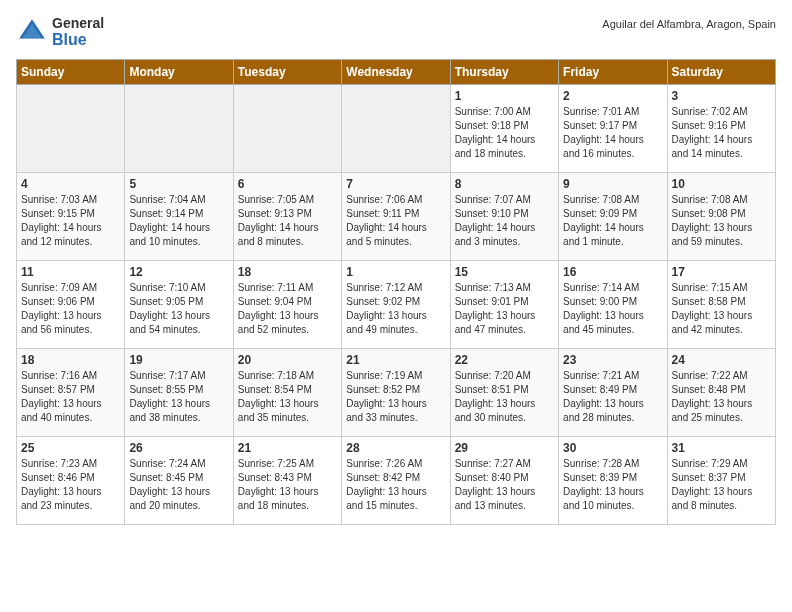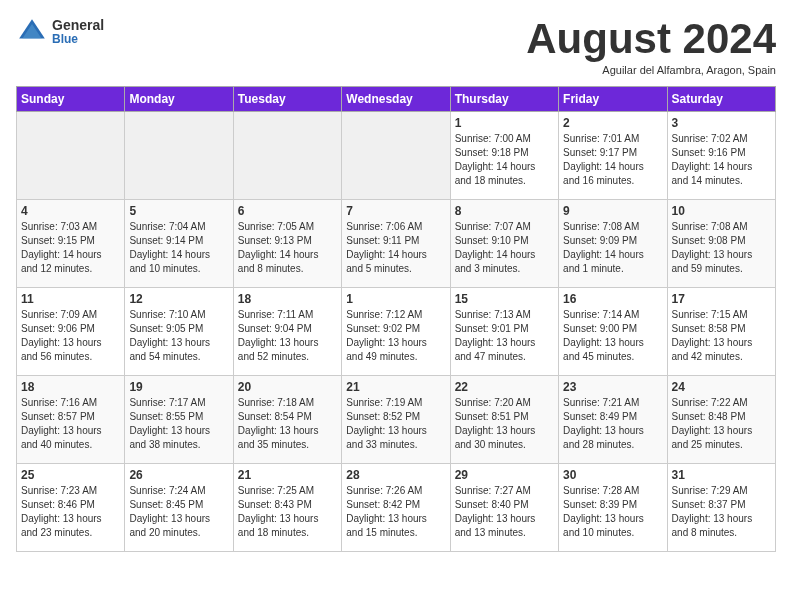--- a/index.html
+++ b/index.html
@@ -25,21 +25,21 @@
       display: flex;
       flex-direction: column;
       line-height: 1.1;
     }
     .logo-general {
       font-size: 14px;
       font-weight: bold;
       color: #333;
     }
     .logo-blue {
-      font-size: 12px;
+      font-size: 16px;
       font-weight: bold;
       color: #2a6db5;
     }
     .logo-icon {
       width: 32px;
       height: 32px;
     }
     .title-section {
       text-align: right;
     }
@@ -53,21 +53,21 @@
       font-size: 11px;
       color: #333;
       margin-top: 2px;
     }
     table {
       width: 100%;
       border-collapse: collapse;
       table-layout: fixed;
     }
     th {
-      background-color: #6d28d9;
+      background-color: #a16207;
       color: #fff;
       font-size: 12px;
       font-weight: bold;
       padding: 5px 4px;
       text-align: left;
       border: 1px solid #aaa;
     }
     td {
       border: 1px solid #ccc;
       vertical-align: top;
@@ -110,21 +110,20 @@
     <svg class="logo-icon" viewBox="0 0 40 40">
       <polygon points="20,4 36,28 4,28" fill="#2a6db5"></polygon>
       <polygon points="20,10 32,28 8,28" fill="#5a9fd4" opacity="0.5"></polygon>
     </svg>
     <div class="logo-text">
       <span class="logo-general">General</span>
       <span class="logo-blue">Blue</span>
     </div>
   </div>
   <div class="title-section">
-    <div class="month-title">August 2024</div>
     <div class="location-title">Aguilar del Alfambra, Aragon, Spain</div>
   </div>
 </div>
 
 <table>
   <thead>
     <tr>
     <th>Sunday</th>
         <th>Monday</th>
         <th>Tuesday</th>

